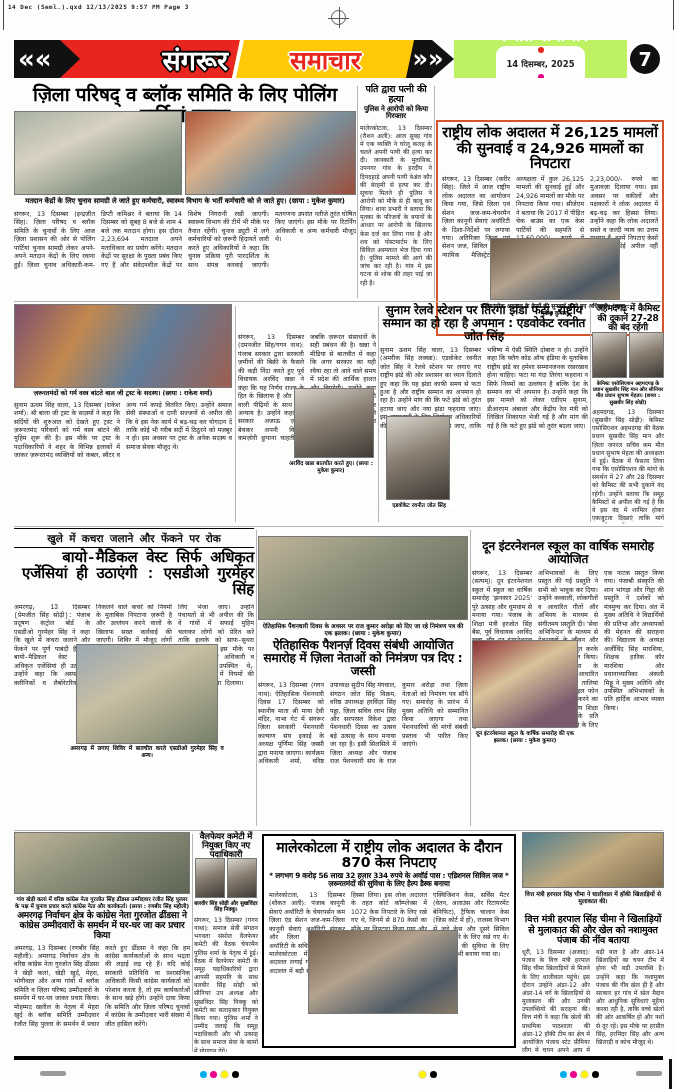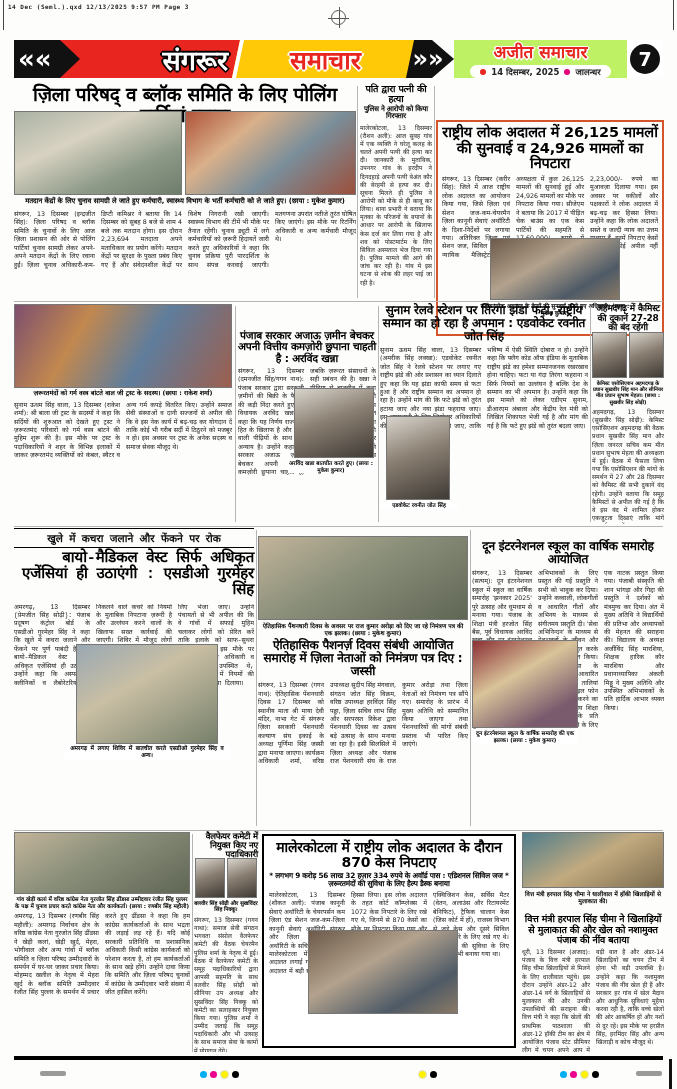--- a/index.html
+++ b/index.html
@@ -22,21 +22,21 @@
             text-shadow:-2px 0 #000,2px 0 #000,0 -2px #000,0 2px #000,-1px -1px #000,1px 1px #000,1px -1px #000,-1px 1px #000;}
   .mh-yellow{position:relative;width:170px;background:#ffc908;display:flex;align-items:center;justify-content:center;
              border-left:4px solid #fff;transform:skewX(-12deg);margin-left:-6px;z-index:2;}
   .mh-samachar{transform:skewX(12deg);font-size:25px;font-weight:900;color:#e8251f;
             text-shadow:-2px 0 #fff,2px 0 #fff,0 -2px #fff,0 2px #fff,-1px -1px #fff,1px 1px #fff;}
   .mh-blackR{position:relative;width:52px;background:#111;clip-path:polygon(0 0,30px 0,52px 50%,30px 100%,0 100%);
              color:#fff;display:flex;align-items:center;justify-content:center;font-size:24px;font-weight:bold;z-index:1;margin-left:-8px;}
   .mh-blue{position:relative;flex:1;background:#bef264;display:flex;flex-direction:column;align-items:center;justify-content:center;gap:2px;}
   .mh-ajit{font-size:17px;font-weight:900;color:#e8251f;
            text-shadow:-1.5px 0 #fff,1.5px 0 #fff,0 -1.5px #fff,0 1.5px #fff,-1px -1px #fff,1px 1px #fff;}
-  .mh-pill{background:#fff;border-radius:9px;padding:1px 10px;font-size:8.5px;font-weight:bold;color:#222;display:flex;align-items:center;gap:5px;}
+  .mh-pill{background:#fff;border-radius:9px;padding:1px 10px;font-size:8.5px;font-weight:bold;color:#222;display:flex;align-items:center;gap:5px;flex-direction:column;}
   .dot{display:inline-block;width:6px;height:6px;border-radius:50%;}
   .mh-pagebox{width:36px;background:#fff;display:flex;align-items:center;justify-content:center;}
   .mh-pagecircle{width:30px;height:30px;background:#111;border-radius:50%;color:#fff;font-size:19px;font-weight:bold;
                  display:flex;align-items:center;justify-content:center;}
   
   .art{position:absolute;}
   .hl{font-weight:bold;color:#000;text-align:center;line-height:1.08;letter-spacing:-.2px;}
   .body{font-size:6.3px;line-height:1.34;text-align:justify;color:#1a1a1a;overflow:hidden;}
   .cap{font-weight:bold;text-align:center;line-height:1.2;color:#000;}
   .cols2{column-count:2;column-gap:6px;}
@@ -123,21 +123,20 @@
     <div class="cap" style="position:absolute;left:40px;top:181px;width:154px;font-size:5.8px;background:#fff;">राष्ट्रीय लोक अदालत के केसों की सुनवाई करते हुए अधिकारी। (छाया : मुकेश कुमार)</div>
   </div>
 
   <div class="art" style="left:14px;top:304px;width:218px;height:220px;">
     <div class="photo ph-clothes" style="width:218px;height:84px;"></div>
     <div class="cap" style="margin-top:2px;font-size:6.4px;">ज़रूरतमंदों को गर्म वस्त्र बांटते बाल जी ट्रस्ट के सदस्य। (छाया : राकेश शर्मा)</div>
     <div class="body cols2" style="margin-top:3px;height:82px;">सुनाम ऊधम सिंह वाला, 13 दिसम्बर (राकेश शर्मा): श्री बाला जी ट्रस्ट के सदस्यों ने कहा कि सर्दियों की शुरुआत को देखते हुए ट्रस्ट ने ज़रूरतमंद परिवारों को गर्म वस्त्र बांटने की मुहिम शुरू की है। इस मौके पर ट्रस्ट के पदाधिकारियों ने शहर के विभिन्न इलाकों में जाकर ज़रूरतमंद व्यक्तियों को कंबल, स्वैटर व अन्य गर्म कपड़े वितरित किए। उन्होंने समाज सेवी संस्थाओं व दानी सज्जनों से अपील की कि वे इस नेक कार्य में बढ़-चढ़ कर योगदान दें ताकि कोई भी गरीब सर्दी में ठिठुरने को मजबूर न हो। इस अवसर पर ट्रस्ट के अनेक सदस्य व समाज सेवक मौजूद थे।</div>
   </div>
 
   <div class="art" style="left:238px;top:330px;width:138px;height:194px;">
-    <div class="hl" style="font-size:10.5px;">पंजाब सरकार अजाऊ ज़मीन बेचकर अपनी वित्तीय कमज़ोरी छुपाना चाहती है : अरविंद खन्ना</div>
     <div class="body cols2" style="margin-top:3px;height:152px;">संगरूर, 13 दिसम्बर (दमनजीत सिंह/गगन नाथ): पंजाब सरकार द्वारा सरकारी ज़मीनों की बिक्री के फैसले की कड़ी निंदा करते हुए पूर्व विधायक अरविंद खन्ना ने कहा कि यह निर्णय राज्य के हित के खिलाफ है और आने वाली पीढ़ियों के साथ घोर अन्याय है। उन्होंने कहा कि सरकार अजाऊ ज़मीन बेचकर अपनी वित्तीय कमज़ोरी छुपाना चाहती है, जबकि ज़रूरत संसाधनों के सही प्रबंधन की है। खन्ना ने मीडिया से बातचीत में कहा कि अगर सरकार का यही रवैया रहा तो आने वाले समय में प्रदेश की आर्थिक हालत और बिगड़ेगी। उन्होंने कहा कि ऐसे फैसलों पर जनता की राय ली जानी चाहिए और सरकारी संपत्तियों को बचाने के लिए हर लोकतांत्रिक मंच पर संघर्ष किया जाएगा।</div>
     <div class="photo ph-portrait" style="position:absolute;left:56px;top:58px;width:80px;height:70px;"></div>
     <div class="cap" style="position:absolute;left:50px;top:130px;width:86px;font-size:5.6px;background:#fff;">अरविंद खन्ना बातचीत करते हुए। (छाया : मुकेश कुमार)</div>
   </div>
 
   <div class="art" style="left:380px;top:304px;width:208px;height:220px;">
     <div class="hl" style="font-size:12px;">सुनाम रेलवे स्टेशन पर तिरंगा झंडा फटा, राष्ट्रीय सम्मान का हो रहा है अपमान : एडवोकेट रवनीत जोत सिंह</div>
     <div class="body cols2" style="margin-top:3px;height:178px;">सुनाम ऊधम सिंह वाला, 13 दिसम्बर (अमरीक सिंह लक्खा): एडवोकेट रवनीत जोत सिंह ने रेलवे स्टेशन पर लगाए गए राष्ट्रीय झंडे की ओर प्रशासन का ध्यान दिलाते हुए कहा कि यह झंडा काफी समय से फटा हुआ है और राष्ट्रीय सम्मान का अपमान हो रहा है। उन्होंने मांग की कि फटे झंडे को तुरंत हटाया जाए और नया झंडा फहराया जाए। इस लापरवाही के लिए ज़िम्मेदार अधिकारियों की पहचान करके कार्रवाई की जाए, ताकि भविष्य में ऐसी स्थिति दोबारा न हो। उन्होंने कहा कि फ्लैग कोड ऑफ इंडिया के मुताबिक राष्ट्रीय झंडे का हमेशा सम्मानजनक रखरखाव होना चाहिए। फटा या गंदा तिरंगा फहराना न सिर्फ नियमों का उल्लंघन है बल्कि देश के सम्मान का भी अपमान है। उन्होंने कहा कि इस मामले को लेकर एडीएम सुनाम, डीआरएम अंबाला और केंद्रीय रेल मंत्री को लिखित शिकायत भेजी गई है और मांग की गई है कि फटे हुए झंडे को तुरंत बदला जाए।</div>
     <div class="photo ph-portrait" style="position:absolute;left:6px;top:112px;width:64px;height:84px;"></div>
     <div class="cap" style="position:absolute;left:0;top:198px;width:78px;font-size:5.6px;background:#fff;">एडवोकेट रवनीत जोत सिंह</div>
@@ -171,25 +170,26 @@
   <div class="art" style="left:472px;top:540px;width:192px;height:288px;">
     <div class="hl" style="font-size:12px;">दून इंटरनेशनल स्कूल का वार्षिक समारोह आयोजित</div>
     <div class="body cols3" style="margin-top:3px;height:252px;">संगरूर, 13 दिसम्बर (सत्यम्): दून इंटरनेशनल स्कूल में स्कूल का वार्षिक समारोह 'झनकार 2025' पूरे उत्साह और धूमधाम से मनाया गया। पंजाब के शिक्षा मंत्री हरजोत सिंह बैंस, पूर्व विधायक अरविंद खन्ना और दून इंटरनेशनल वेलफेयर के अध्यक्ष दविंदर सिंह मान मुख्य अतिथि के रूप में समारोह में उपस्थित थे। बच्चों ने स्टाइल डांस, अम्ब्रेला डांस, पोम-पोम डांस, पार्टी डांस, टेडी डांस और टीचर डांस पर आधारित कृत्यों से दर्शकों का दिल जीत लिया। नन्हे-मुन्ने बच्चों द्वारा अपने अभिभावकों के लिए प्रस्तुत की गई प्रस्तुति ने सभी को भावुक कर दिया। उन्होंने कव्वाली, लोकगीतों व आधारित गीतों और अभिनय के माध्यम से संगीतमय प्रस्तुति दी। 'सेवा अभिनिन्दन' के माध्यम से देशभक्तों के जीवन और बलिदान को प्रस्तुत करके सभी को प्रभावित किया। 'सोशल मीडिया के दुरुपयोग' पर आधारित स्किट ने खूब तालियां बटोरीं और मोबाइल फोन का सही उपयोग करने का संदेश दिया। राष्ट्रीय शिक्षा नीति 2020 के प्रति जागरूकता फैलाने के लिए एक नाटक प्रस्तुत किया गया। पंजाबी संस्कृति की शान भांगड़ा और गिद्दा की प्रस्तुति ने दर्शकों को मंत्रमुग्ध कर दिया। अंत में मुख्य अतिथि ने विद्यार्थियों की प्रतिभा और अध्यापकों की मेहनत की सराहना की। विद्यालय के अध्यक्ष अर्जीविंद सिंह मारशिया, शिक्षक हारिक कौर मारशिया और प्रधानाध्यापिका अंकली मिड्डू ने मुख्य अतिथि और उपस्थित अभिभावकों के प्रति हार्दिक आभार व्यक्त किया।</div>
     <div class="photo ph-stage" style="position:absolute;left:0;top:100px;width:106px;height:88px;"></div>
     <div class="cap" style="position:absolute;left:0;top:190px;width:106px;font-size:5.6px;background:#fff;">दून इंटरनेशनल स्कूल के वार्षिक समारोह की एक झलक। (छाया : मुकेश कुमार)</div>
   </div>
 
   <div class="art" style="left:14px;top:832px;width:176px;height:222px;">
     <div class="photo ph-group" style="width:176px;height:62px;"></div>
     <div class="cap" style="margin-top:2px;font-size:5.6px;">गांव खेड़ी कलां में वरिष्ठ कांग्रेस नेता गुरजोत सिंह ढींडसा उम्मीदवार रंजीत सिंह पुल्लर के पक्ष में चुनाव प्रचार करते कांग्रेस नेता और कार्यकर्ता। (छाया : रणबीर सिंह महौली)</div>
+    <div class="hl" style="font-size:9px;margin-top:2px;">अमरगढ़ निर्वाचन क्षेत्र के कांग्रेस नेता गुरजोत ढींडसा ने कांग्रेस उम्मीदवारों के समर्थन में घर-घर जा कर प्रचार किया</div>
     <div class="body cols2" style="margin-top:3px;height:112px;">अमरगढ़, 13 दिसम्बर (रणबीर सिंह महौली): अमरगढ़ निर्वाचन क्षेत्र के वरिष्ठ कांग्रेस नेता गुरजोत सिंह ढींडसा ने खेड़ी कलां, खेड़ी खुर्द, मेहरा, भोगीवाल और अन्य गांवों में ब्लॉक समिति व ज़िला परिषद उम्मीदवारों के समर्थन में घर-घर जाकर प्रचार किया। मोहम्मद खलील के नेतृत्व में मेहरा खुर्द के ब्लॉक समिति उम्मीदवार रंजीत सिंह पुल्लर के समर्थन में प्रचार करते हुए ढींडसा ने कहा कि हम कांग्रेस कार्यकर्ताओं के साथ भद्रता की लड़ाई लड़ रहे हैं। यदि कोई सरकारी प्रतिनिधि या प्रशासनिक अधिकारी किसी कांग्रेस कार्यकर्ता को परेशान करता है, तो हम कार्यकर्ताओं के साथ खड़े होंगे। उन्होंने दावा किया कि समिति और ज़िला परिषद चुनावों में कांग्रेस के उम्मीदवार भारी संख्या में जीत हासिल करेंगे।</div>
   </div>
 
   <div class="art" style="left:194px;top:832px;width:64px;height:222px;">
-    <div class="hl" style="font-size:8.5px;text-align:right;">वैलफेयर कमेटी में नियुक्त किए नए पदाधिकारी</div>
+    <div class="hl" style="font-size:8.5px;">वैलफेयर कमेटी में नियुक्त किए नए पदाधिकारी</div>
     <div style="position:absolute;top:26px;left:1px;display:flex;gap:2px;">
       <div class="photo ph-portrait" style="width:30px;height:40px;"></div>
       <div class="photo ph-portrait" style="width:30px;height:40px;"></div>
     </div>
     <div class="cap" style="position:absolute;top:68px;width:64px;font-size:5.4px;">बलवीर सिंह सोढ़ी और सुखविंदर सिंह निक्कू।</div>
     <div class="body" style="position:absolute;top:84px;width:64px;height:136px;font-size:6.1px;">संगरूर, 13 दिसम्बर (गगन नाथा): समाज सेवी संगठन भगवता संसोल वैलफेयर कमेटी की बैठक चेयरमैन पुलिस शर्मा के नेतृत्व में हुई। बैठक में वैलफेयर कमेटी के समूह पदाधिकारियों द्वारा आपसी सहमति के साथ बलवीर सिंह सोढ़ी को सीनियर उप अध्यक्ष और सुखविंदर सिंह निक्कू को कमेटी का सलाहकार नियुक्त किया गया। पुलिस शर्मा ने उम्मीद जताई कि समूह पदाधिकारी और भी उत्साह के साथ समाज सेवा के कामों में योगदान देंगे।</div>
   </div>
 
   <div class="art boxed-blk" style="left:262px;top:834px;width:254px;height:214px;">
     <div class="hl" style="font-size:14px;">मालेरकोटला में राष्ट्रीय लोक अदालत के दौरान 870 केस निपटाए</div>

